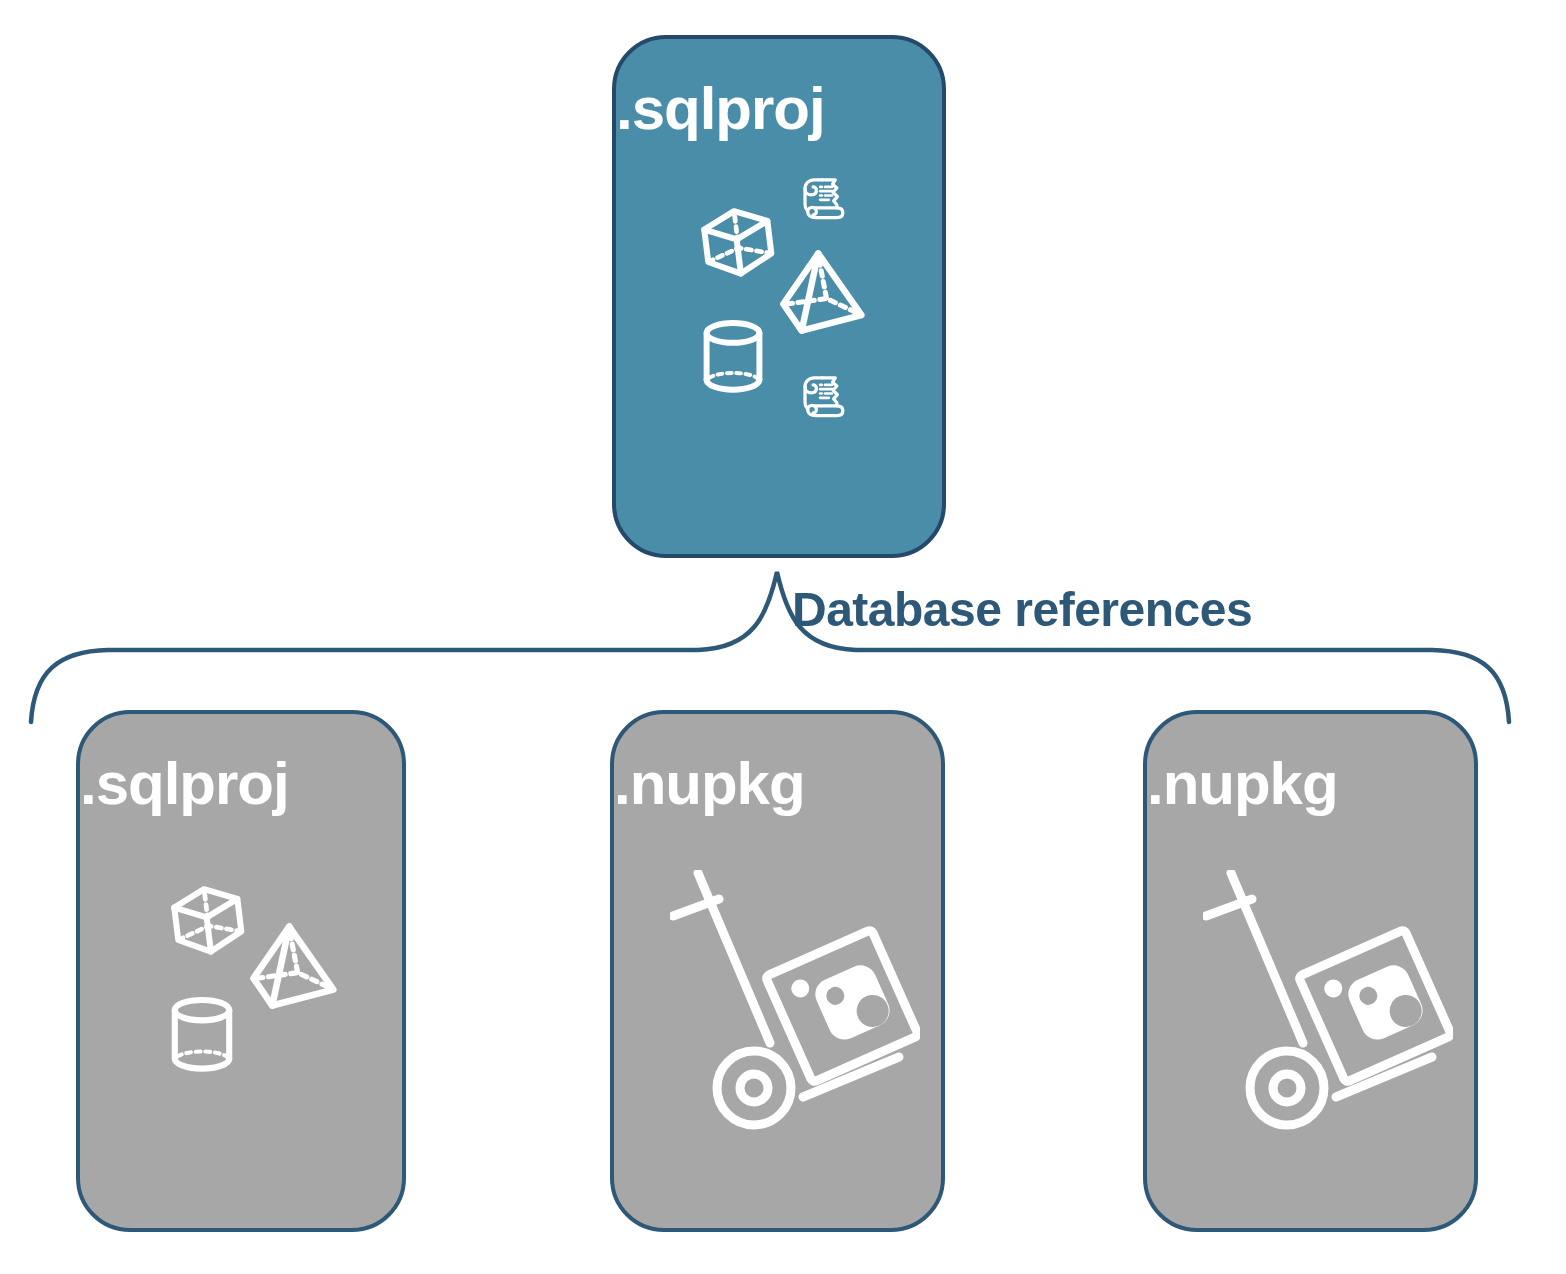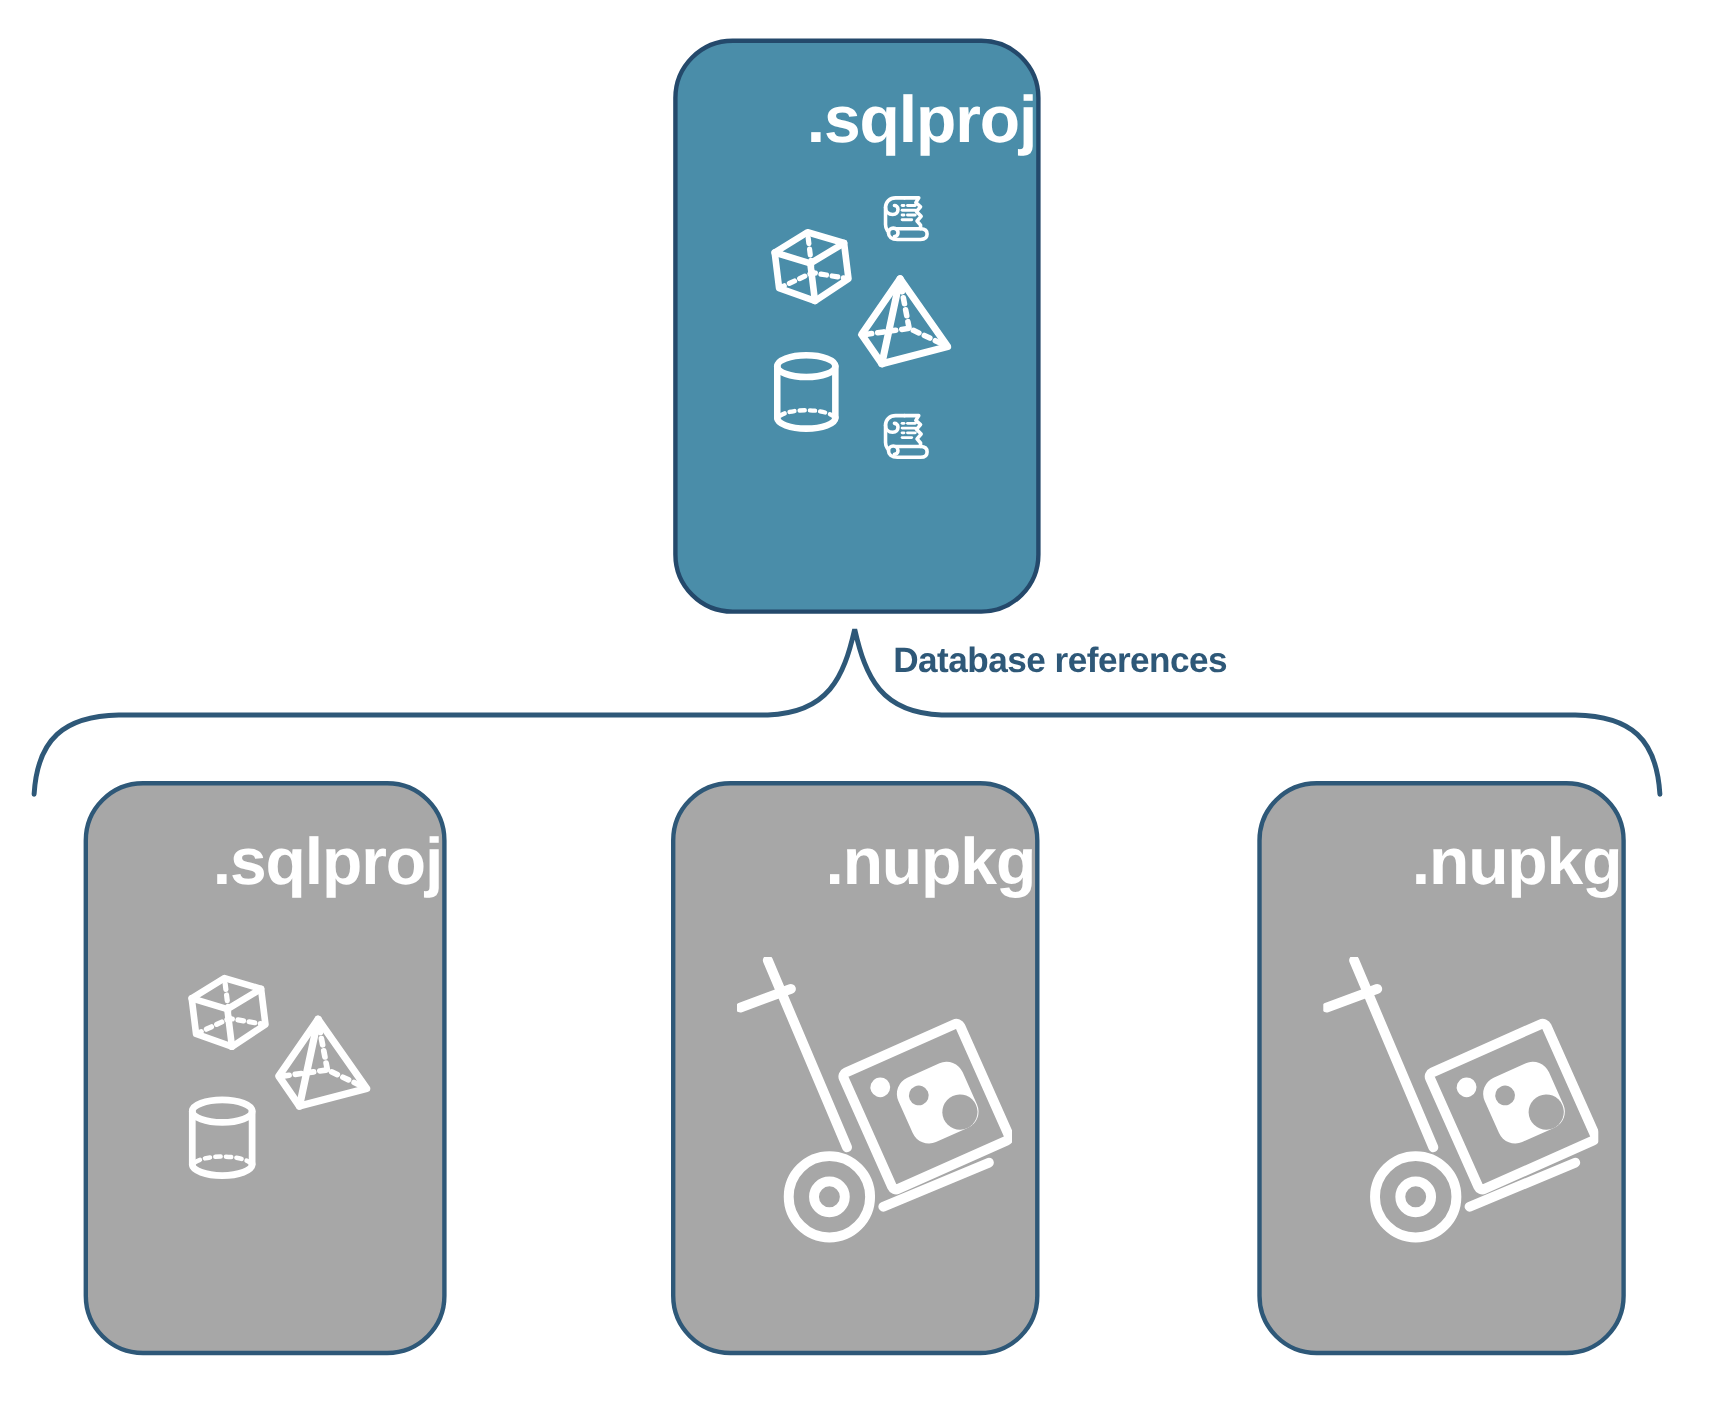--- a/index.html
+++ b/index.html
@@ -20,29 +20,29 @@
   .box.root{
     left:612px;top:35px;width:334px;height:523px;
     background:var(--teal);border-color:var(--teal-border);
   }
   .box.child{background:var(--gray);top:710px;height:522px;}
   .box.c1{left:76px;width:330px;}
   .box.c2{left:610px;width:335px;}
   .box.c3{left:1143px;width:335px;}
   .box-title{
     color:var(--white);font-weight:bold;font-size:60px;line-height:1;
-    text-align:right;margin-top:40px;letter-spacing:-1px;
+    text-align:left;margin-top:40px;letter-spacing:-1px;
   }
   .cluster{position:absolute;left:26px;top:112px;}
   .cluster.shapes-only{left:24px;top:158px;}
   .dolly{position:absolute;left:56px;top:156px;}
   .brace-svg{position:absolute;inset:0;width:1566px;height:1274px;pointer-events:none;}
   .conn-label{
-    position:absolute;left:812px;top:582px;
-    font-size:32px;font-weight:bold;color:var(--ink);letter-spacing:-0.5px;
+    position:absolute;left:792px;top:582px;
+    font-size:48px;font-weight:bold;color:var(--ink);letter-spacing:-0.5px;
     white-space:nowrap;
   }
   .icon-stroke{fill:none;stroke:var(--white);stroke-linecap:round;stroke-linejoin:round;}
   .punch{fill:var(--gray);stroke:none;}
   .defs-holder{position:absolute;width:0;height:0;overflow:hidden;}
 </style>
 </head>
 <body>
 
 <svg class="defs-holder" aria-hidden="true">

